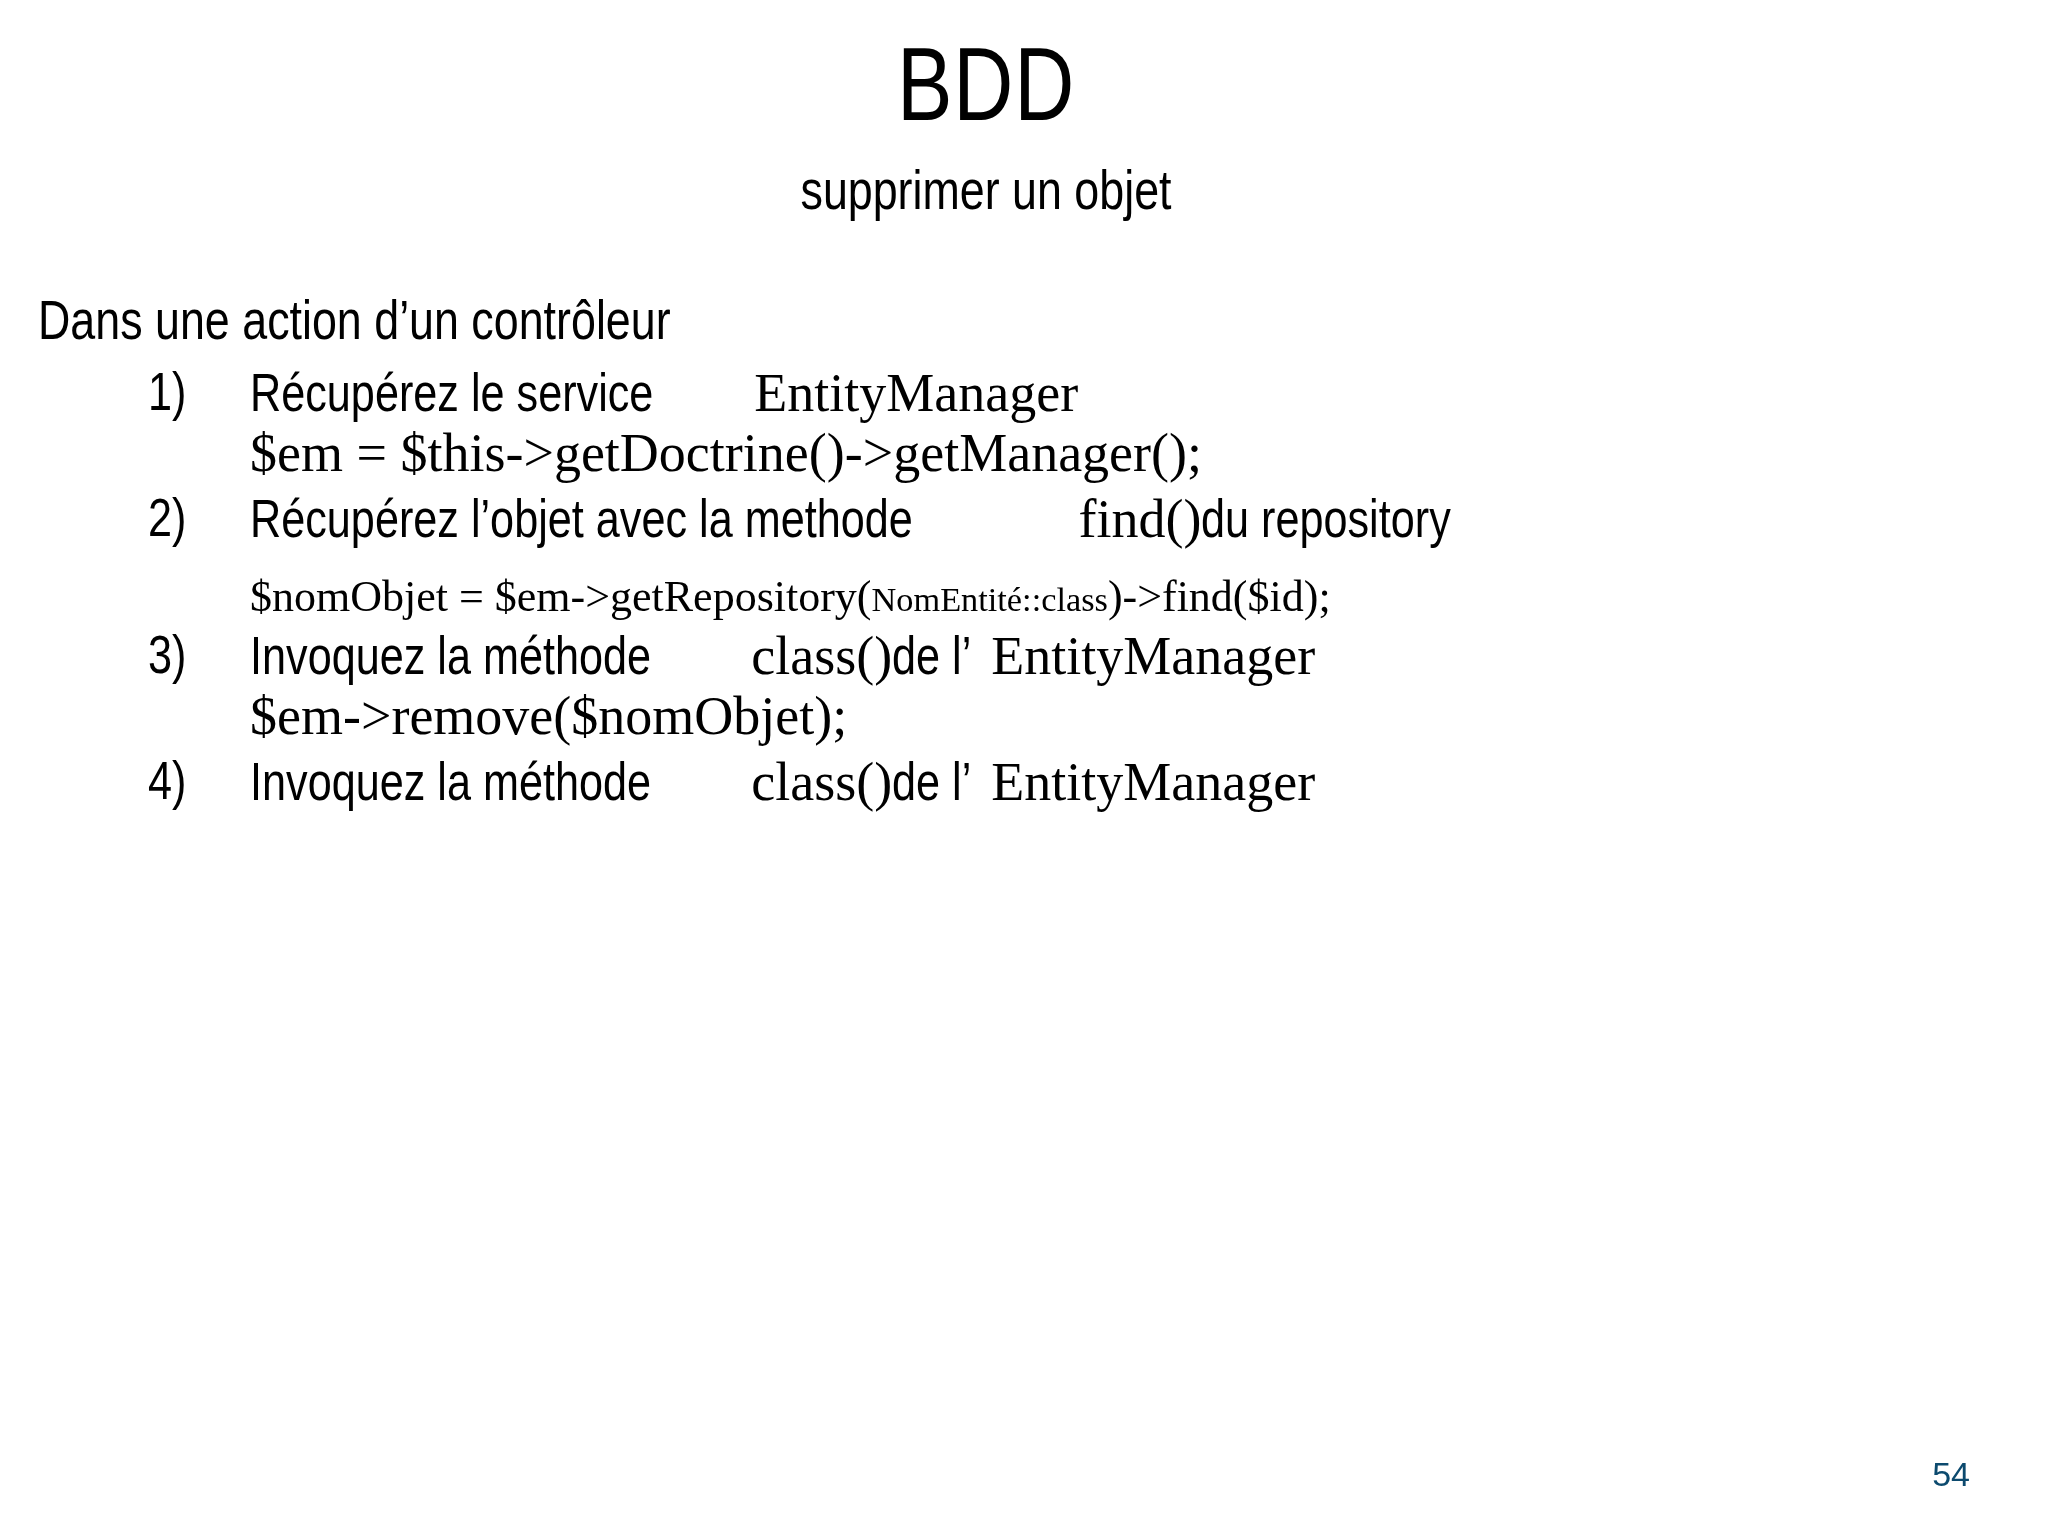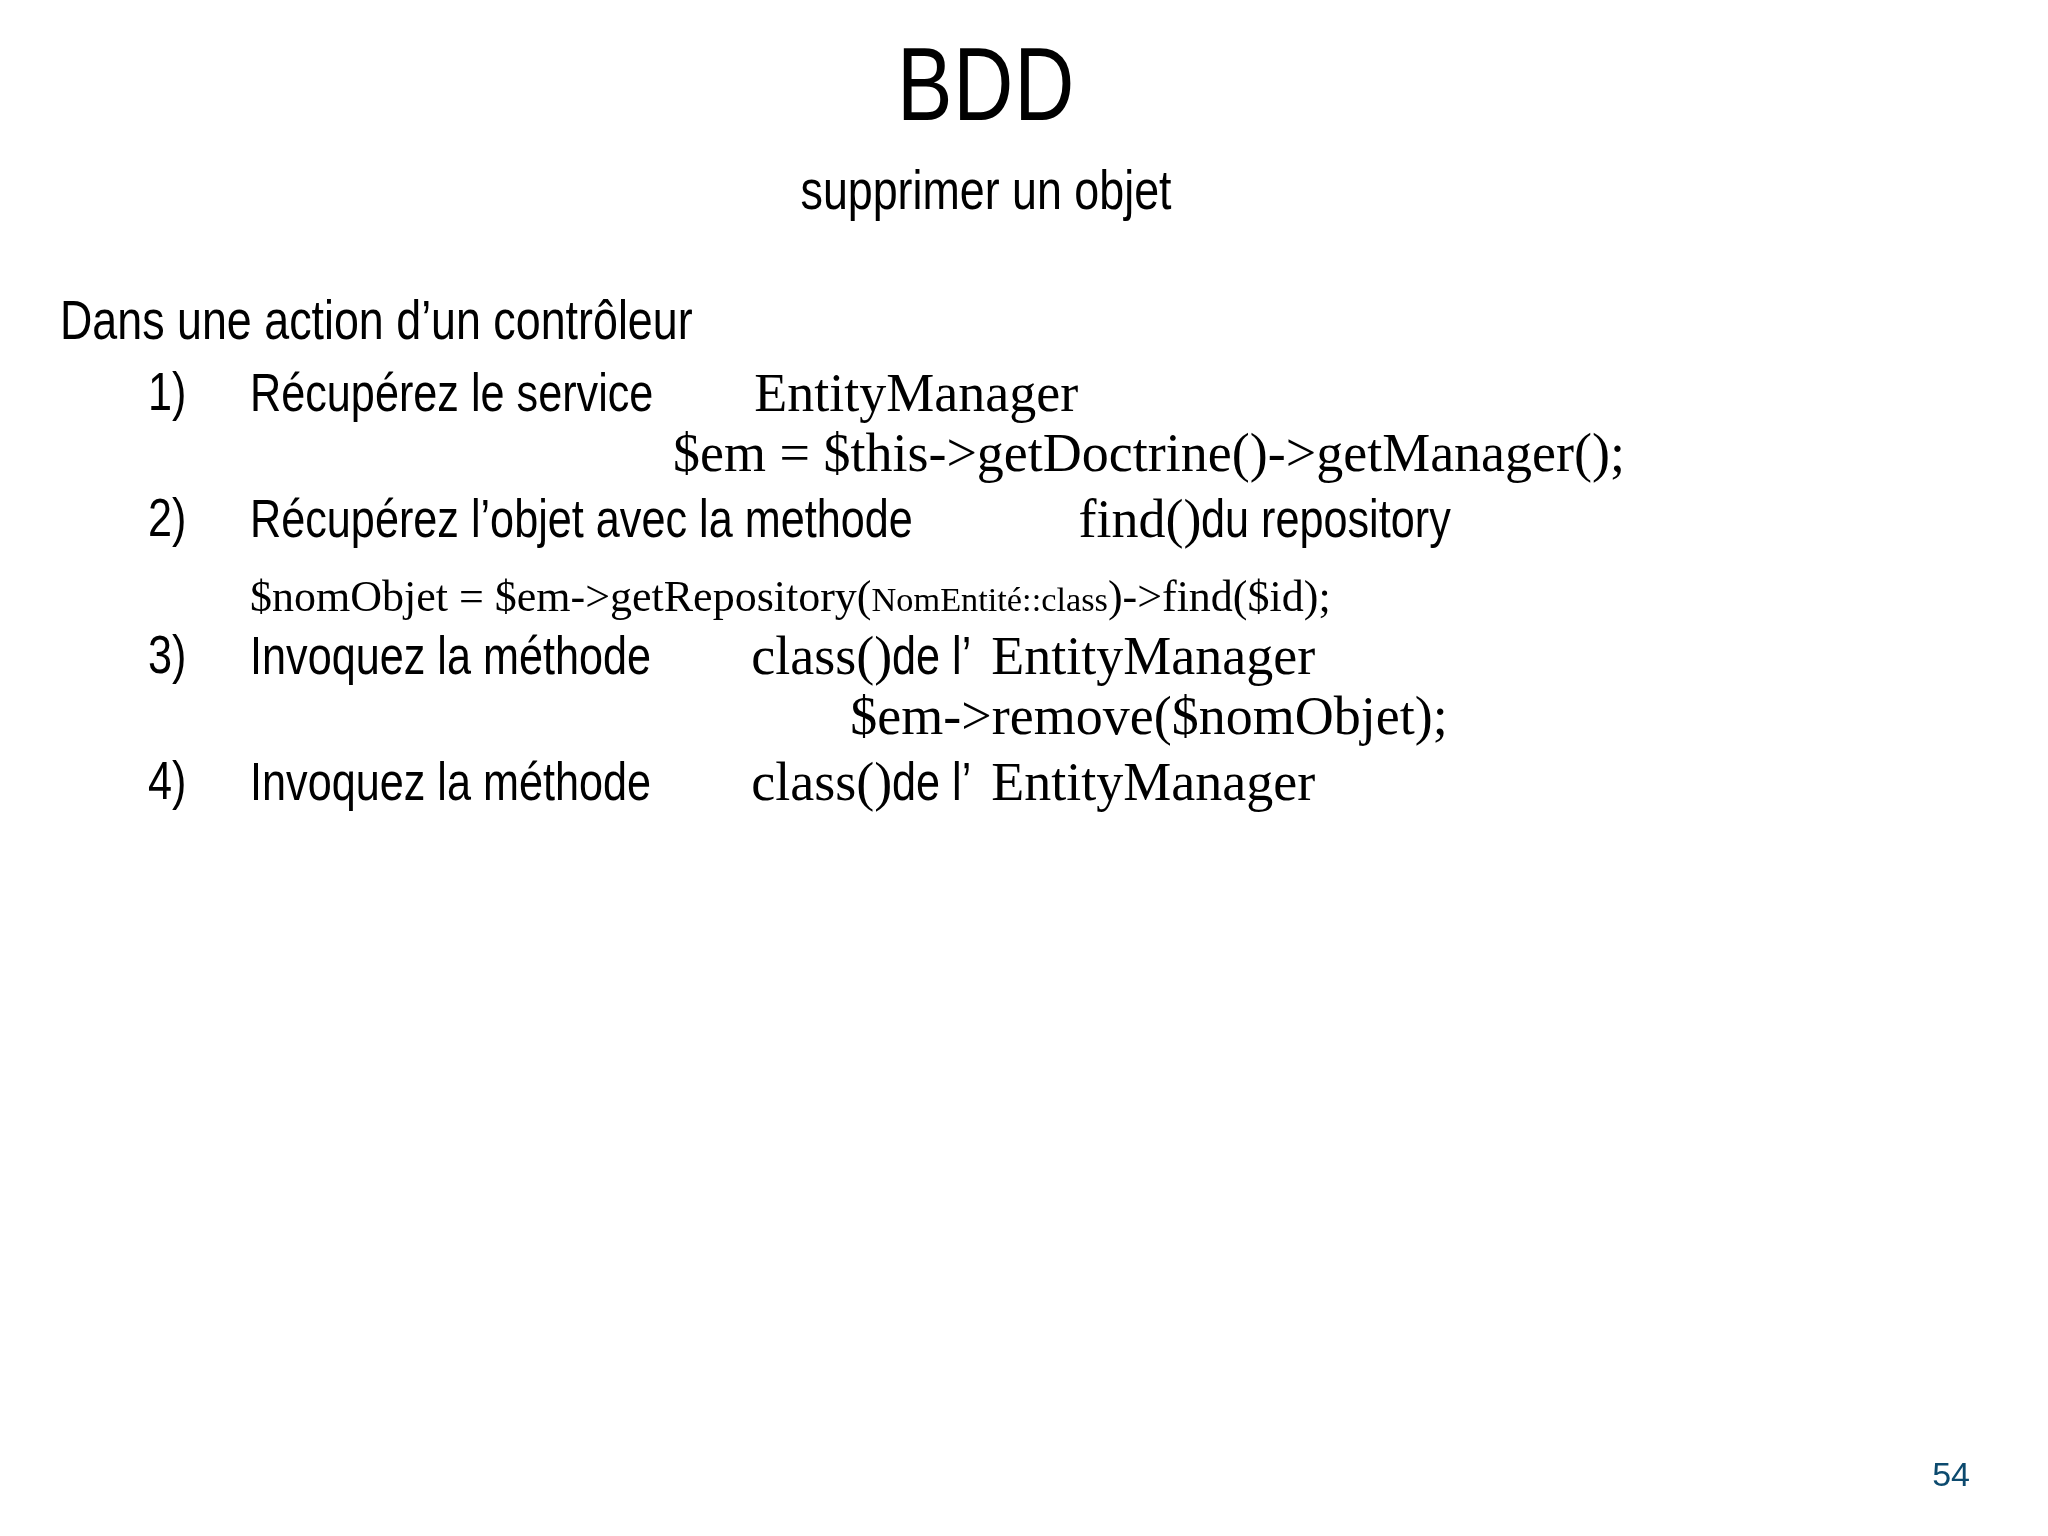--- a/index.html
+++ b/index.html
@@ -56,21 +56,21 @@
   
   .narrow {
     display: inline-block;
     transform: scaleX(0.80);
     transform-origin: left center;
   }
 
   .intro-line {
     font-size: 56px;
     line-height: 1.0;
-    padding-left: 60px;
+    padding-left: 38px;
     white-space: nowrap;
   }
 
   .steps {
     margin-top: 16px;
     padding: 0;
     list-style: none;
   }
   .step {
     position: relative;
@@ -87,21 +87,20 @@
   .step-text {
     font-size: 54px;
     line-height: 1.04;
     white-space: nowrap;
   }
   .step-code {
     font-size: 54px;
     line-height: 1.10;
     white-space: nowrap;
     margin-top: 2px;
-    text-align: center;
   }
   .step-code-sm {
     font-size: 44px;
     line-height: 1.12;
     white-space: nowrap;
     margin-top: 24px;
   }
 
   
   .code {

